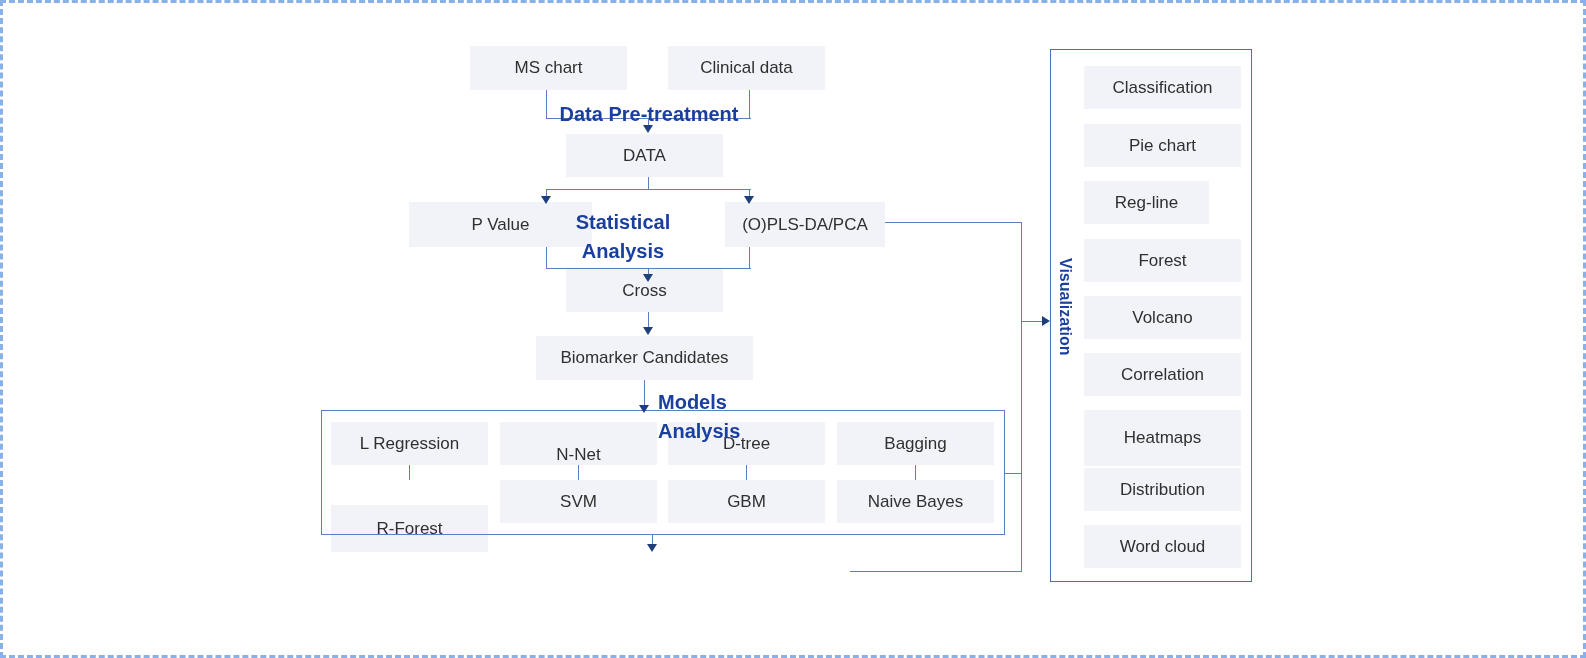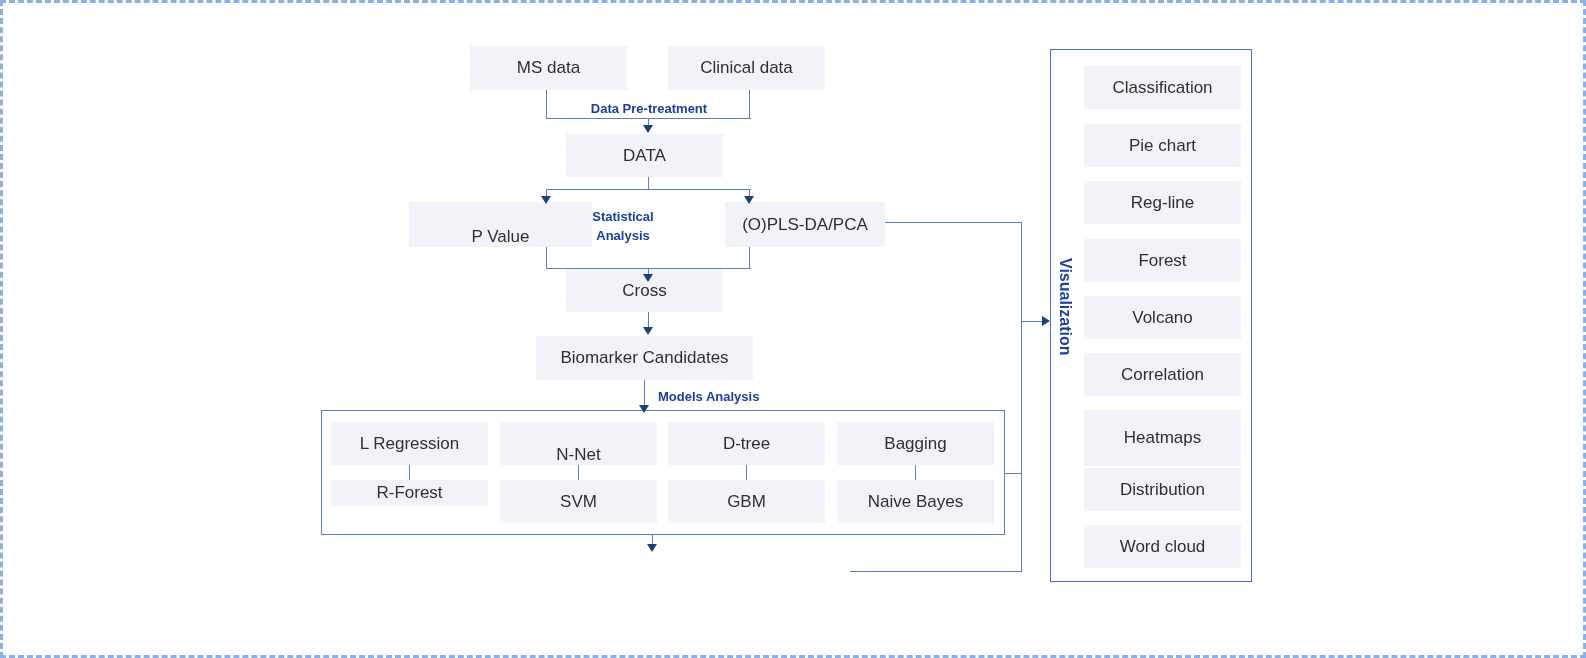--- a/index.html
+++ b/index.html
@@ -8,21 +8,21 @@
   #canvas{position:relative;width:1586px;height:658px;box-sizing:border-box;
           border:3px dashed #8ab0e8;background:#ffffff;overflow:hidden;}
 
   
   .node{position:absolute;background:#f1f3f8;display:flex;align-items:center;
         justify-content:center;color:#303030;font-size:17px;
         font-family:"Liberation Sans",sans-serif;text-align:center;
         line-height:1.15;box-sizing:border-box;}
 
   
-  .plabel{position:absolute;color:#1a3fa0;font-weight:bold;font-size:13px;
+  .plabel{position:absolute;color:#1a3fa0;font-weight:bold;font-size:20px;
           font-family:"Liberation Sans",sans-serif;text-align:center;
           line-height:1.45;z-index:6;}
 
   
   .ln{position:absolute;background:#5b7fc2;z-index:2;}
   .lnh{height:1.4px;}
   .lnv{width:1.4px;}
   .arw{position:absolute;width:0;height:0;z-index:3;}
   .arw-d{border-left:5.5px solid transparent;border-right:5.5px solid transparent;
          border-top:8px solid #1f3f7a;}
@@ -40,21 +40,21 @@
              color:#1a3fa0;font-weight:bold;font-size:16px;
              font-family:"Liberation Sans",sans-serif;white-space:nowrap;
              writing-mode:vertical-rl;text-orientation:mixed;z-index:6;}
 </style>
 </head>
 <body>
 
 <div id="canvas">
 
   <div class="node" style="left:467px;top:43px;width:157px;height:44px;">
-    <span>MS data</span>
+    <span>MS chart</span>
   </div>
   <div class="node" style="left:665px;top:43px;width:157px;height:44px;">
     <span>Clinical data</span>
   </div>
 
   <div class="ln lnv" style="left:543px;top:87px;height:29px;"></div>
   <div class="ln lnv" style="left:746px;top:87px;height:29px;"></div>
   <div class="ln lnh" style="left:543px;top:115px;width:205px;"></div>
   <div class="ln lnv" style="left:645px;top:115px;height:13px;"></div>
   <div class="arw arw-d" style="left:640px;top:122px;"></div>
@@ -67,21 +67,21 @@
     <span>DATA</span>
   </div>
 
   <div class="ln lnv" style="left:645px;top:174px;height:13px;"></div>
   <div class="ln lnh" style="left:543px;top:186px;width:205px;"></div>
   <div class="ln lnv" style="left:543px;top:186px;height:13px;"></div>
   <div class="ln lnv" style="left:746px;top:186px;height:13px;"></div>
   <div class="arw arw-d" style="left:538px;top:193px;"></div>
   <div class="arw arw-d" style="left:741px;top:193px;"></div>
 
-  <div class="node" style="left:406px;top:199px;width:183px;height:45px;align-items:flex-end;">
+  <div class="node" style="left:406px;top:199px;width:183px;height:45px;">
     <span>P Value</span>
   </div>
   <div class="node" style="left:722px;top:199px;width:160px;height:45px;">
     <span>(O)PLS-DA/PCA</span>
   </div>
 
   <div class="plabel" style="left:557px;top:205px;width:126px;">
     <span>Statistical</span><br>
     <span>Analysis</span>
   </div>
@@ -118,21 +118,21 @@
   <div class="node" style="left:497px;top:419px;width:157px;height:43px;align-items:flex-end;">
     <span>N-Net</span>
   </div>
   <div class="node" style="left:665px;top:419px;width:157px;height:43px;">
     <span>D-tree</span>
   </div>
   <div class="node" style="left:834px;top:419px;width:157px;height:43px;">
     <span>Bagging</span>
   </div>
 
-  <div class="node" style="left:328px;top:477px;width:157px;height:26px;">
+  <div class="node" style="left:328px;top:502px;width:157px;height:47px;">
     <span>R-Forest</span>
   </div>
   <div class="node" style="left:497px;top:477px;width:157px;height:43px;">
     <span>SVM</span>
   </div>
   <div class="node" style="left:665px;top:477px;width:157px;height:43px;">
     <span>GBM</span>
   </div>
   <div class="node" style="left:834px;top:477px;width:157px;height:43px;">
     <span>Naive Bayes</span>
@@ -162,21 +162,21 @@
   <div id="viz-label">
     <span>Visualization</span>
   </div>
 
   <div class="node" style="left:1081px;top:63px;width:157px;height:43px;">
     <span>Classification</span>
   </div>
   <div class="node" style="left:1081px;top:121px;width:157px;height:43px;">
     <span>Pie chart</span>
   </div>
-  <div class="node" style="left:1081px;top:178px;width:157px;height:43px;">
+  <div class="node" style="left:1081px;top:178px;width:125px;height:43px;">
     <span>Reg-line</span>
   </div>
   <div class="node" style="left:1081px;top:236px;width:157px;height:43px;">
     <span>Forest</span>
   </div>
   <div class="node" style="left:1081px;top:293px;width:157px;height:43px;">
     <span>Volcano</span>
   </div>
   <div class="node" style="left:1081px;top:350px;width:157px;height:43px;">
     <span>Correlation</span>

